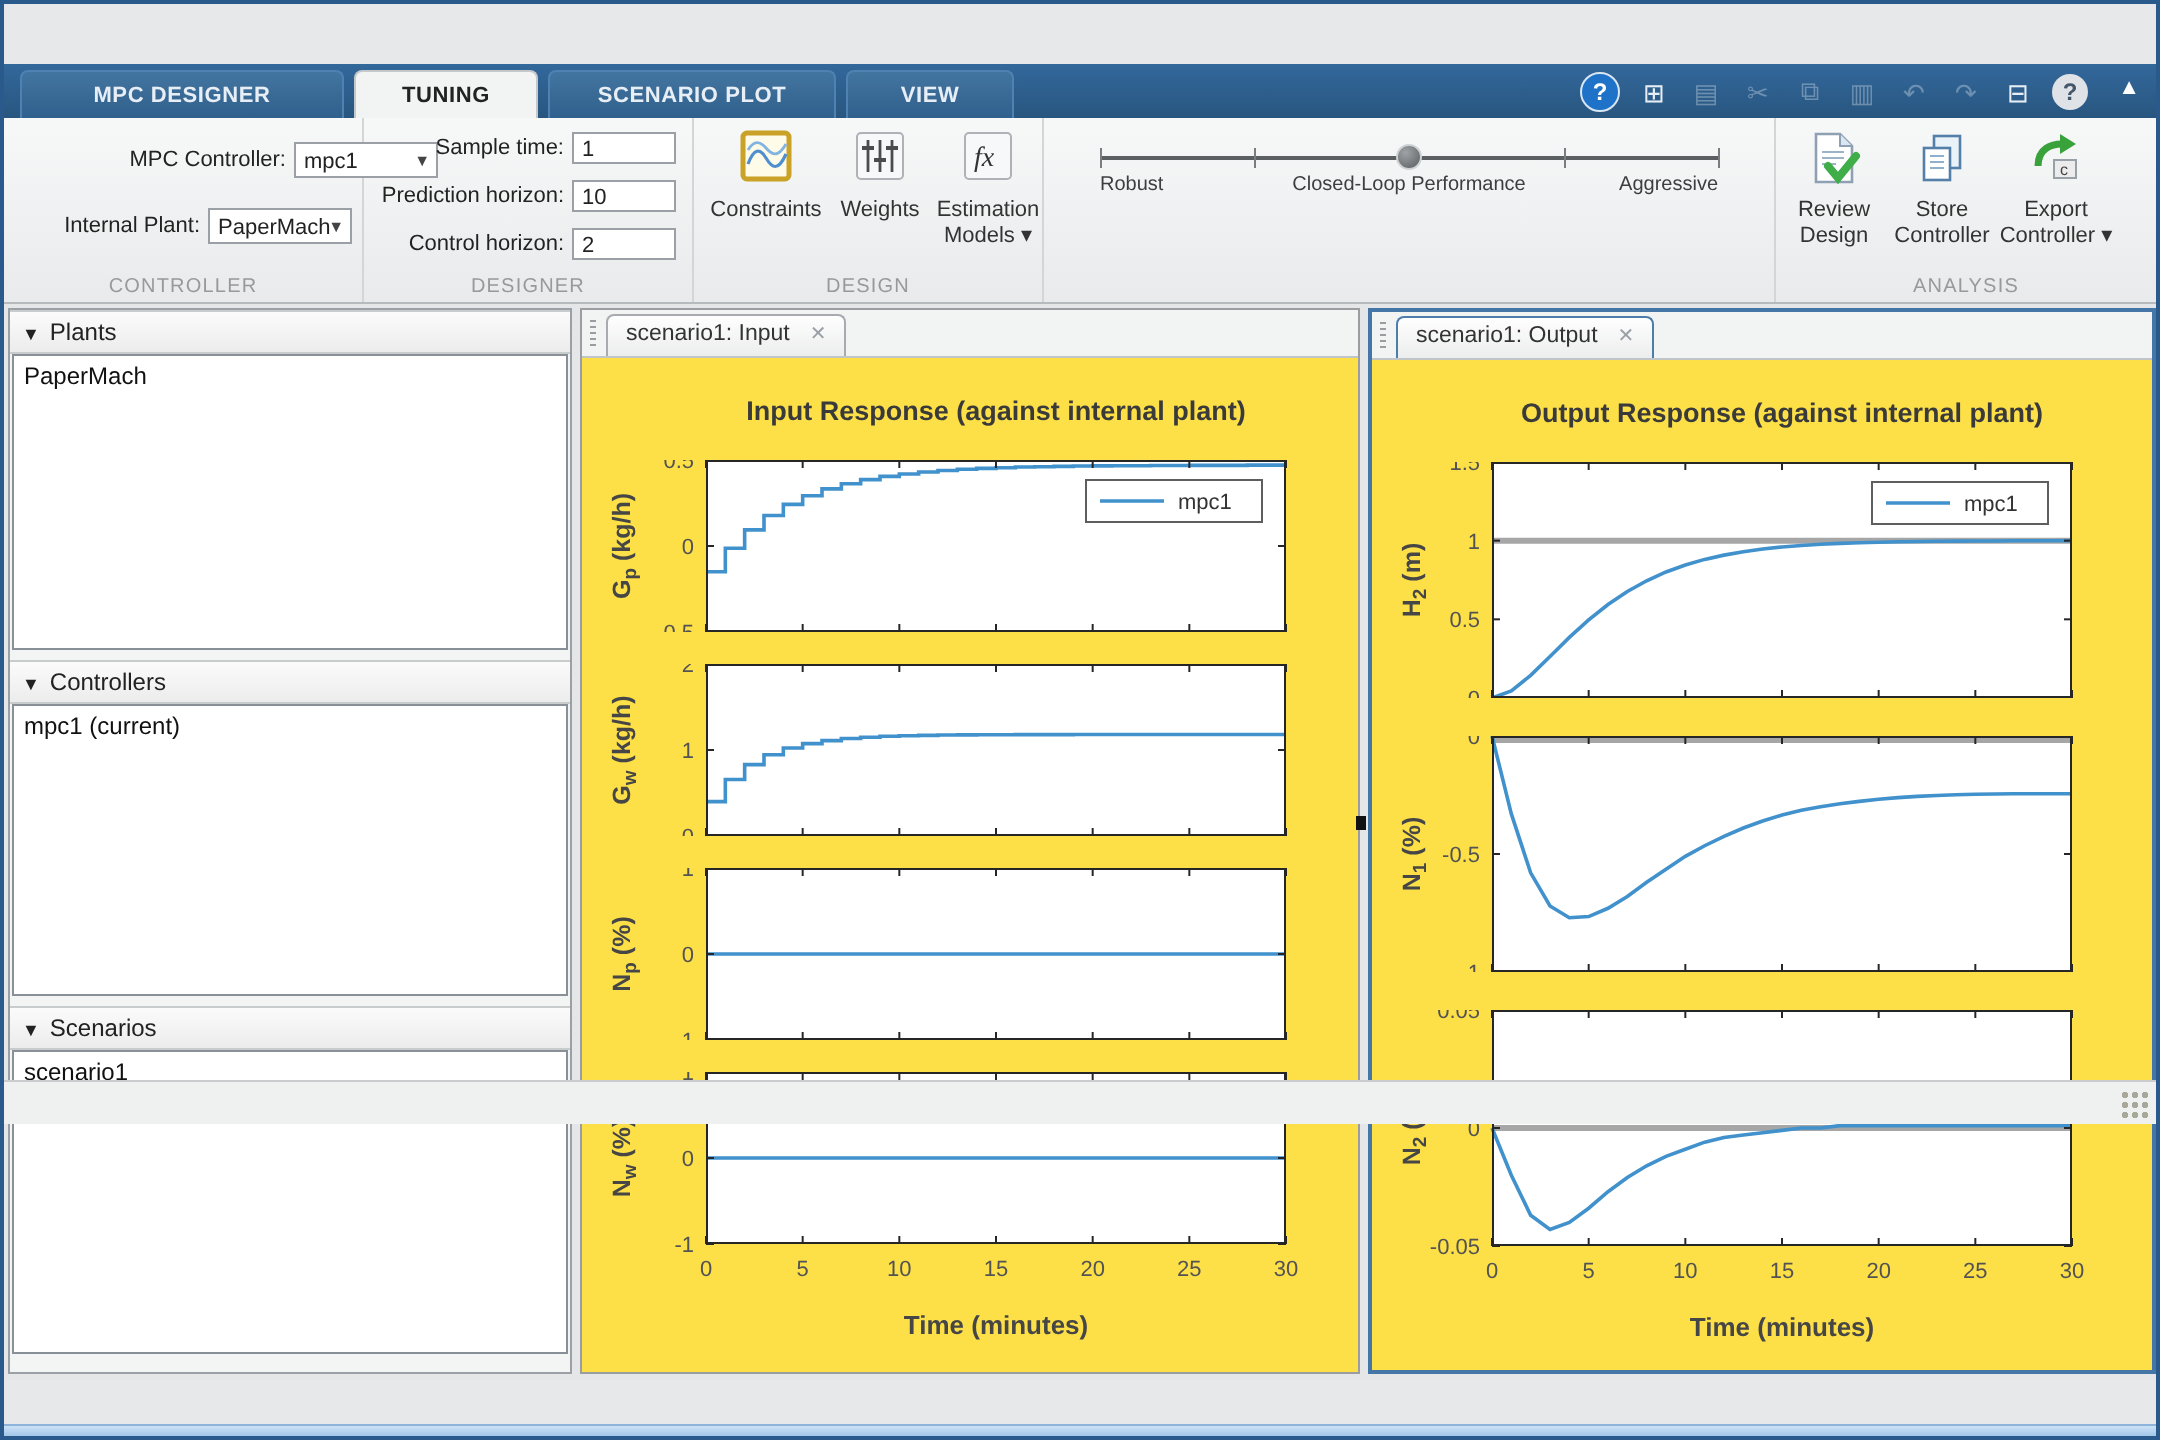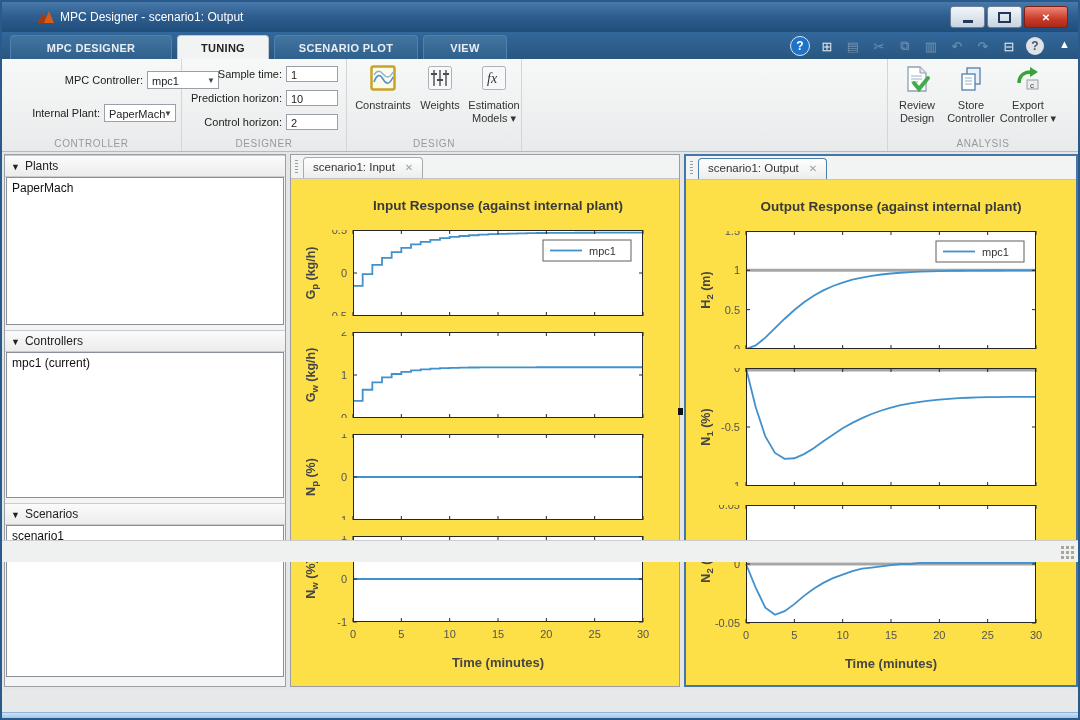--- a/index.html
+++ b/index.html
@@ -97,38 +97,20 @@
   .gripdots{position:absolute;right:4px;bottom:3px;width:14px;height:14px;
     background:radial-gradient(circle,#a8a89a 1.5px,transparent 1.6px);background-size:5px 5px;}
   .bluestrip{position:absolute;left:0;top:710px;width:100%;height:6px;
     background:linear-gradient(180deg,#cde2f6,#a3c6e9);border-top:1px solid #8fb4d9;box-sizing:border-box;}
 </style>
 </head>
 <body>
 
 <div id="window">
 
-  <div class="titlebar">
-    <span class="appicon">
-      <svg width="16" height="14">
-          <polygon points="0,13 5,3 8,8 11,1 16,13" fill="#d85c1a"></polygon>
-          <polygon points="5,3 8,8 6,13 0,13" fill="#a33c10"></polygon>
-        </svg>
-    </span>
-    <span class="title">MPC Designer - scenario1: Output</span>
-    <div class="winbtns">
-      <div class="wbtn">
-          <div class="ming"></div>
-        </div>
-      <div class="wbtn">
-          <div class="maxg"></div>
-        </div>
-      <div class="wbtn close">✕</div>
-    </div>
-  </div>
 
   <div class="tabstrip">
     <div id="rtabs">
         <div class="rtab" style="width: 162px;">MPC DESIGNER</div>
         <div class="rtab active" style="width: 92px;">TUNING</div>
         <div class="rtab" style="width: 144px;">SCENARIO PLOT</div>
         <div class="rtab" style="width: 84px;">VIEW</div>
       </div>
     <div id="qaccess">
         <span class="qicon circle-blue">?</span>
@@ -210,20 +192,33 @@
               <rect x="1.5" y="1.5" width="23" height="23" rx="2" fill="#f7f8f9" stroke="#aeb2b6"></rect>
               <text x="6" y="18" font-family="Liberation Serif, serif" font-style="italic" font-size="14" fill="#333">fx</text>
             </svg>
           </div>
           <div class="bl">Estimation</div>
           <div class="bl">Models ▾</div>
         </div>
       </div>
 
     <div class="rsection sec-perf" id="perfSec">
+    <div class="slider" style="top: 7px;">
+          <div class="track"></div>
+          <div class="stick" style="left: 0%;"></div>
+          <div class="stick" style="left: 25%;"></div>
+          <div class="stick" style="left: 75%;"></div>
+          <div class="stick" style="left: 100%;"></div>
+          <div class="thumb" style="left: calc(50% - 7px);"></div>
+          <div class="slabels">
+            <span class="l">Robust</span>
+            <span class="c">Closed-Loop Performance</span>
+            <span class="r">Aggressive</span>
+          </div>
+        </div>
       </div>
 
     <div class="rsection sec-analysis" id="analysisSec">
       <div class="rlabel">ANALYSIS</div>
     <div class="bigitem" style="left: 4px; width: 50px;">
           <div class="bicon">
             <svg width="28" height="28">
               <path d="M5 2 h12 l6 6 v18 h-18 z" fill="#fff" stroke="#8ea0b4" stroke-width="1.3"></path>
               <path d="M17 2 v6 h6" fill="#dce6f0" stroke="#8ea0b4"></path>
               <line x1="8" y1="11" x2="19" y2="11" stroke="#9db3c8"></line>

